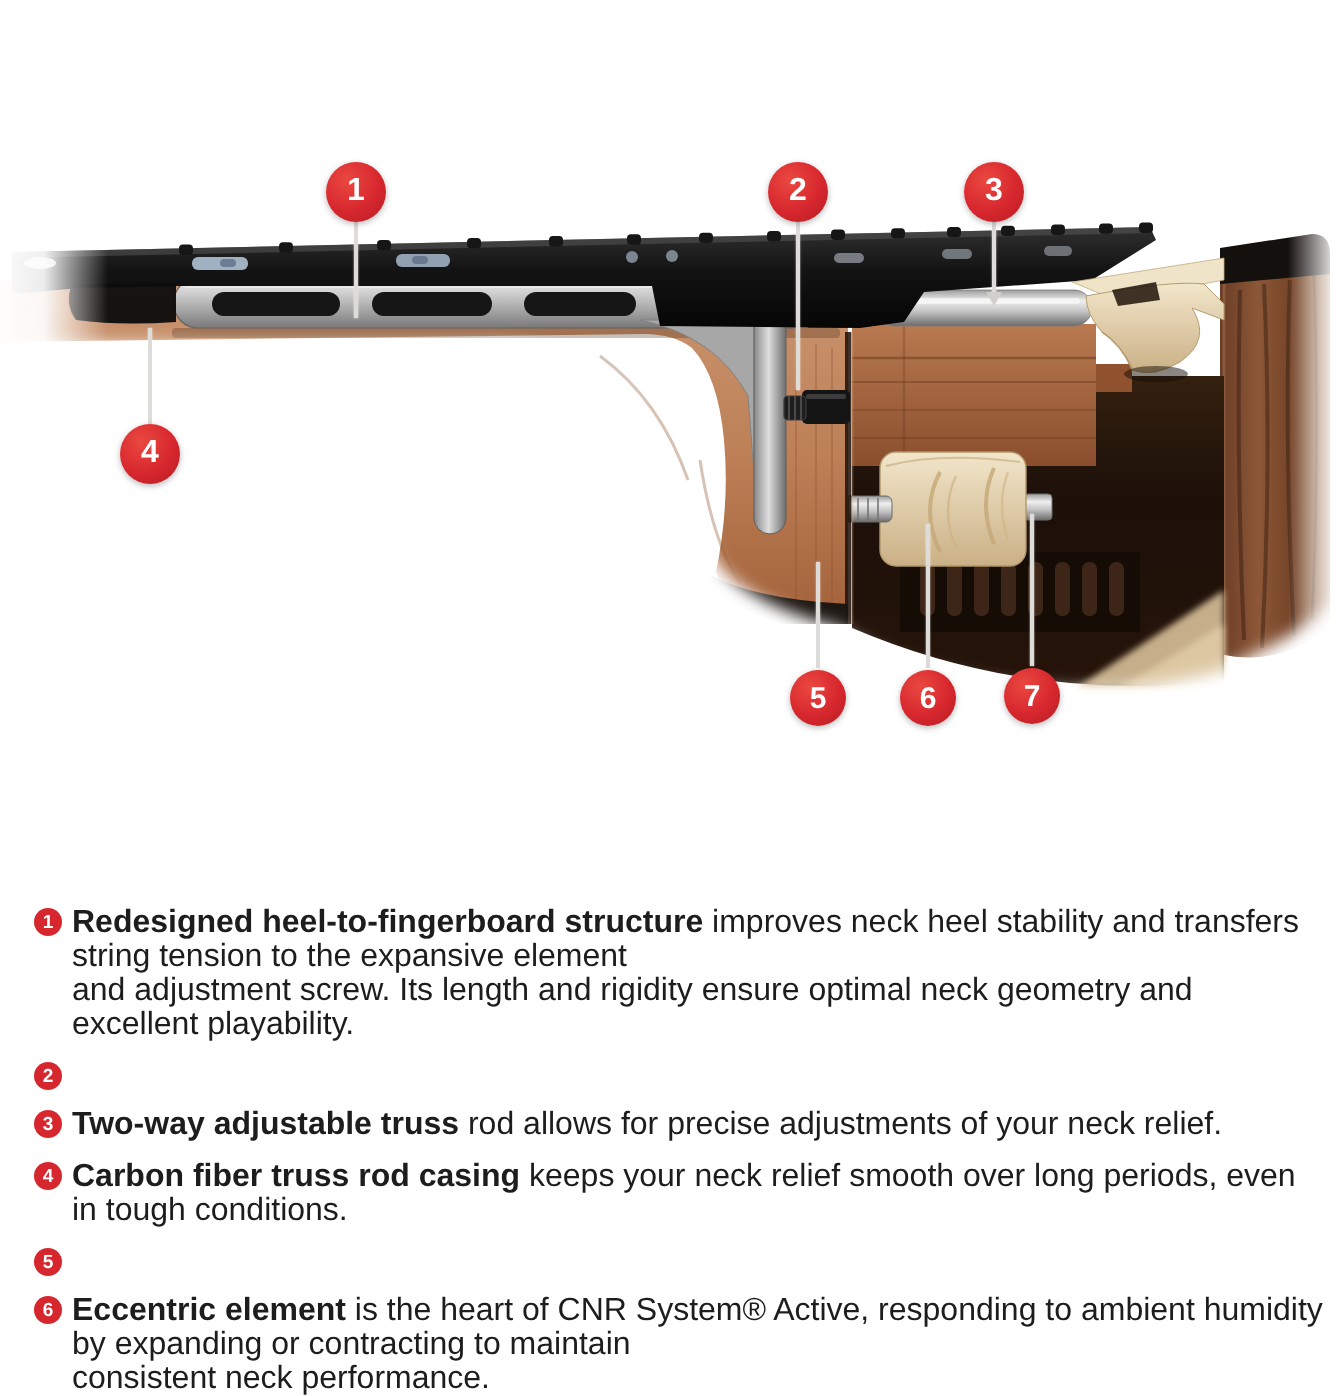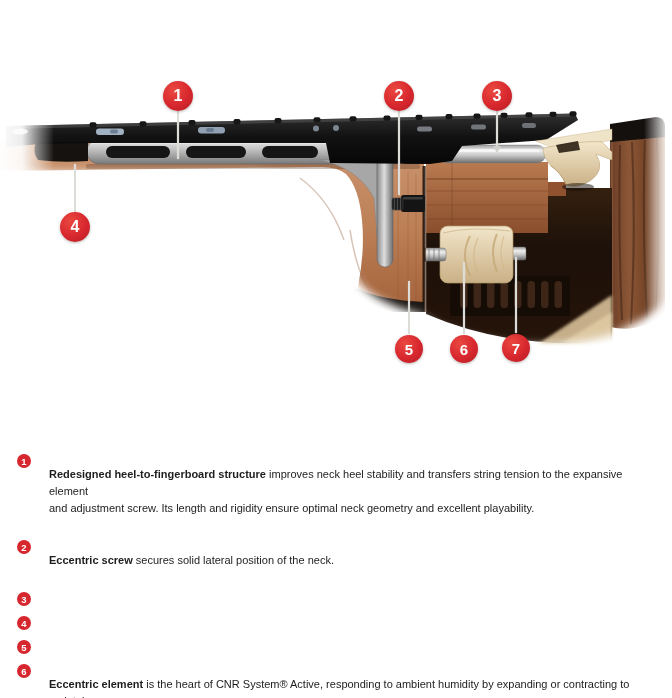--- a/index.html
+++ b/index.html
@@ -14,21 +14,21 @@
             border-top:7px solid #d2d0cd;}
   .co-dot{position:absolute;border-radius:50%;color:#fff;font-weight:bold;
           display:flex;align-items:center;justify-content:center;
           background:radial-gradient(circle at 36% 30%, #ea4840 0%, #d7272e 55%, #b51d23 100%);
           box-shadow:0 1px 3px rgba(0,0,0,.28);letter-spacing:0;}
   .legend{position:absolute;left:17px;top:453px;width:646px;}
   .legend-item{display:flex;align-items:flex-start;margin-bottom:9px;}
   .bullet{flex:0 0 14px;width:14px;height:14px;border-radius:50%;background:#d7272e;color:#fff;
           font-size:9.5px;font-weight:bold;display:flex;align-items:center;justify-content:center;
           margin-right:5px;margin-top:1px;}
-  .ltext{margin:13px;font-size:11px;line-height:17px;color:#1d1d1d;white-space:pre-line;}
+  .ltext{margin:0;font-size:16px;line-height:17px;color:#1d1d1d;white-space:pre-line;}
   .ltext strong{font-weight:bold;}
 </style>
 </head>
 <body>
 
 <div class="stage">
   <div class="diagram">
 
     <svg width="672" height="445" viewBox="0 0 672 445">
       <defs>
@@ -310,31 +310,32 @@
       <span class="bullet">
           <span>1</span>
         </span>
       <p class="ltext"><strong>Redesigned heel-to-fingerboard structure</strong><span> improves neck heel stability and transfers string tension to the expansive element
 and adjustment screw. Its length and rigidity ensure optimal neck geometry and excellent playability.</span></p>
     </div>
     <div class="legend-item">
       <span class="bullet">
           <span>2</span>
         </span>
-      <p class="ltext"><strong>Eccentric screw</strong><span> secures solid lateral position of the neck.</span></p>
     </div>
     <div class="legend-item">
       <span class="bullet">
           <span>3</span>
         </span>
+      <p class="ltext"><strong>Two-way adjustable truss</strong><span> rod allows for precise adjustments of your neck relief.</span></p>
     </div>
     <div class="legend-item">
       <span class="bullet">
           <span>4</span>
         </span>
+      <p class="ltext"><strong>Carbon fiber truss rod casing</strong><span> keeps your neck relief smooth over long periods, even in tough conditions.</span></p>
     </div>
     <div class="legend-item">
       <span class="bullet">
           <span>5</span>
         </span>
     </div>
     <div class="legend-item">
       <span class="bullet">
           <span>6</span>
         </span>

